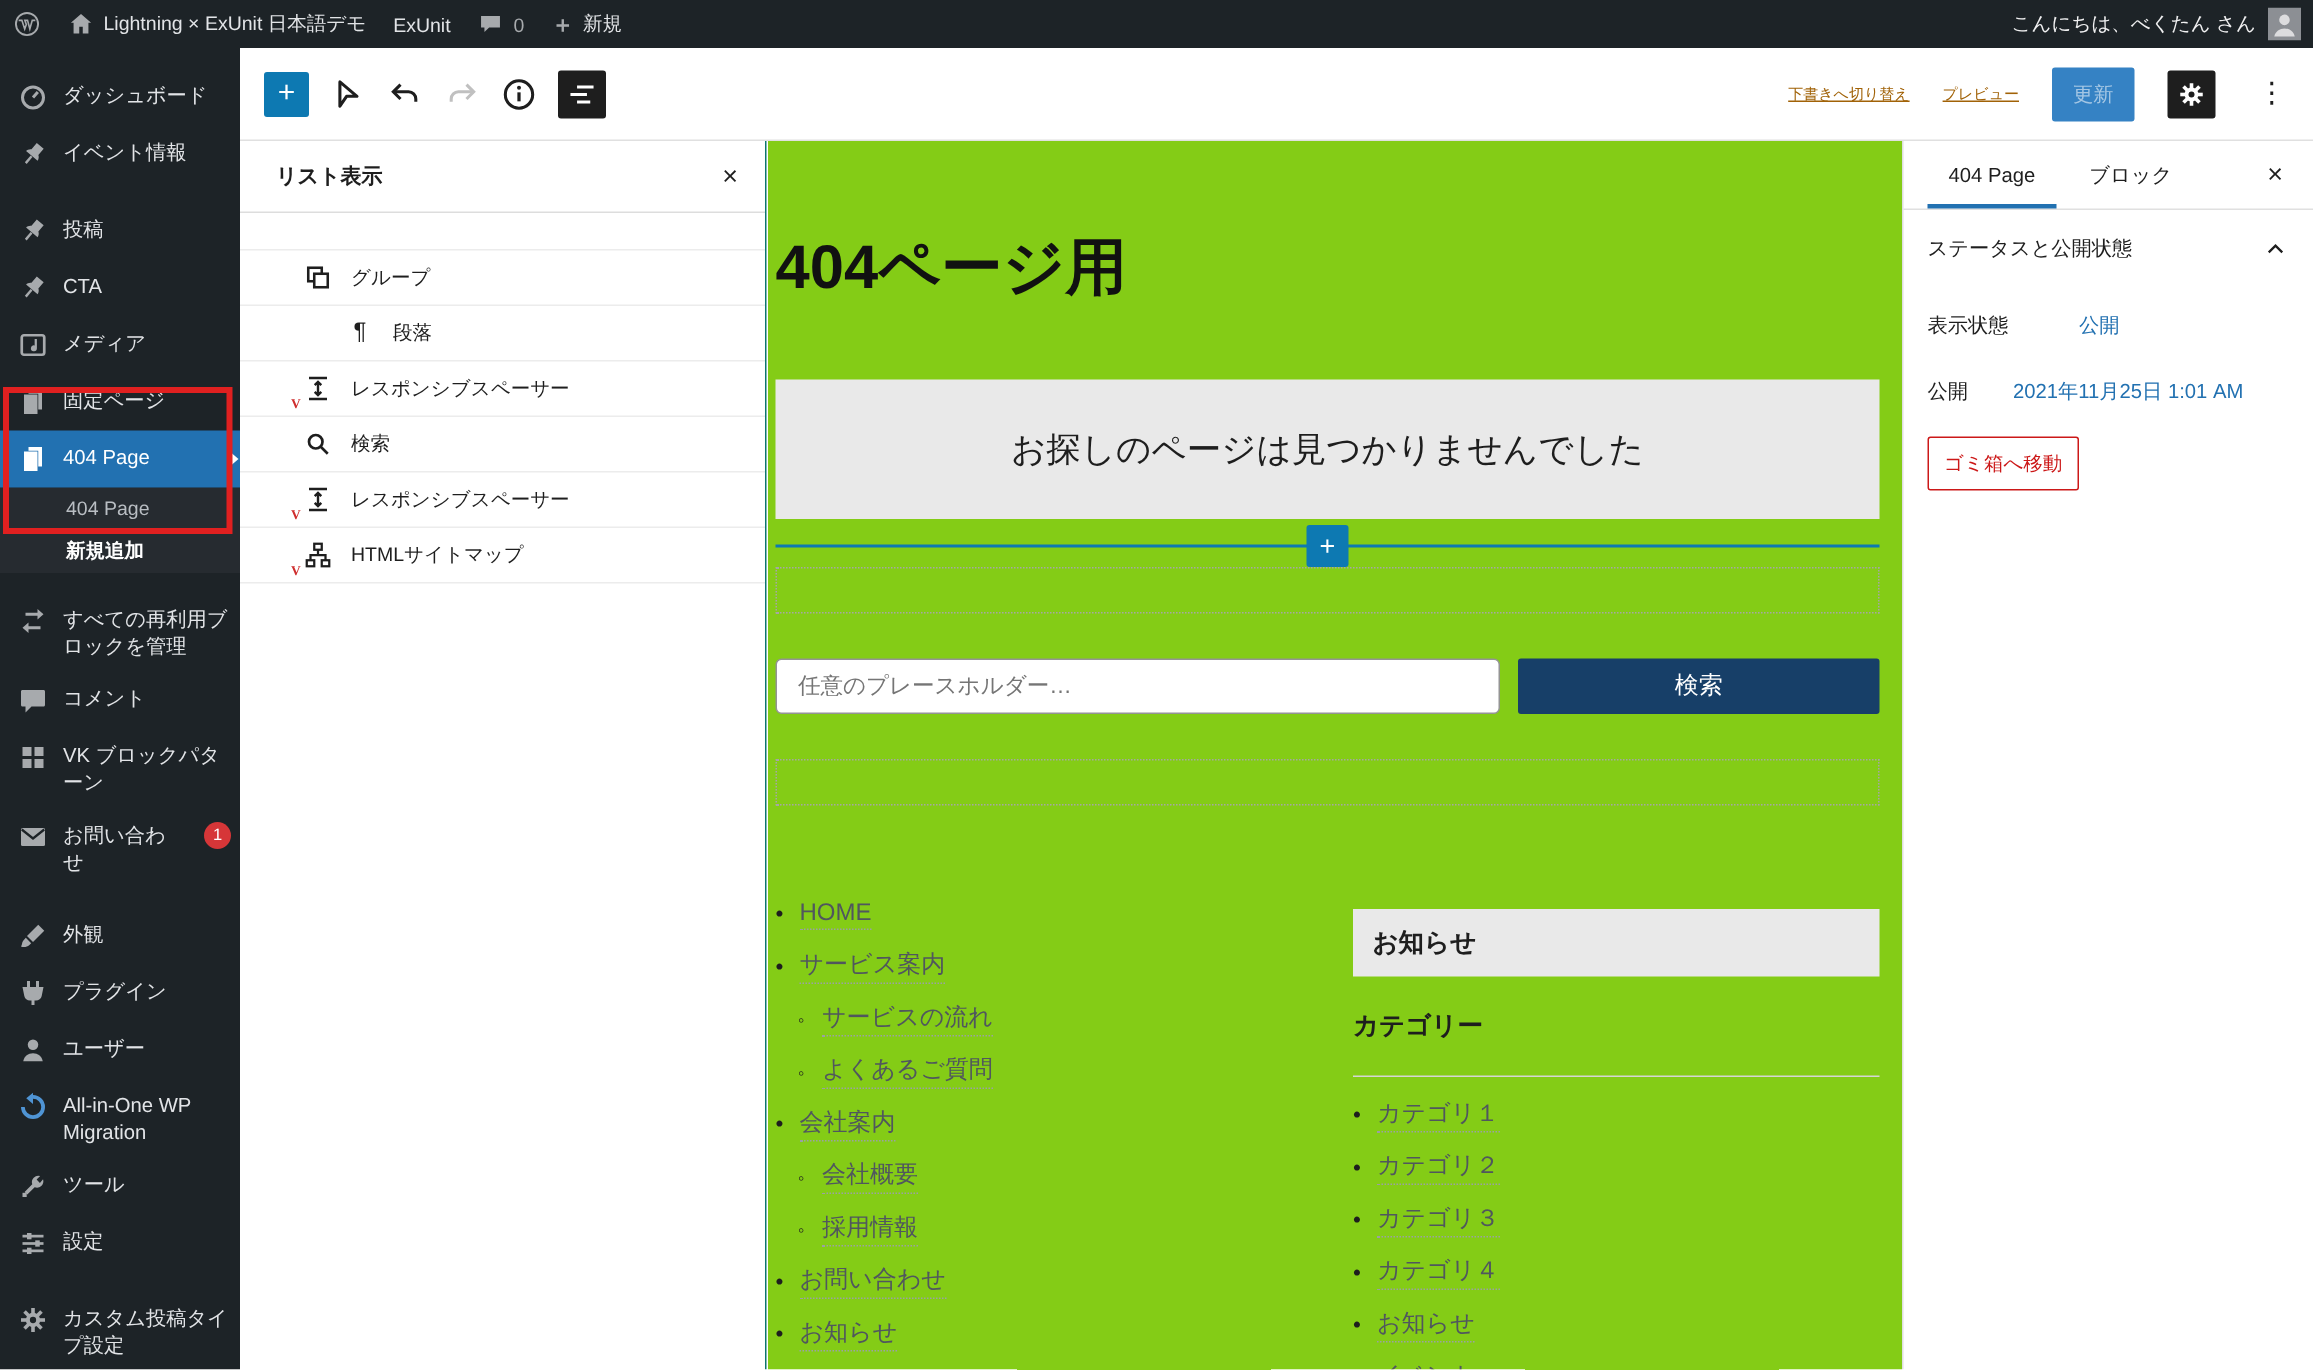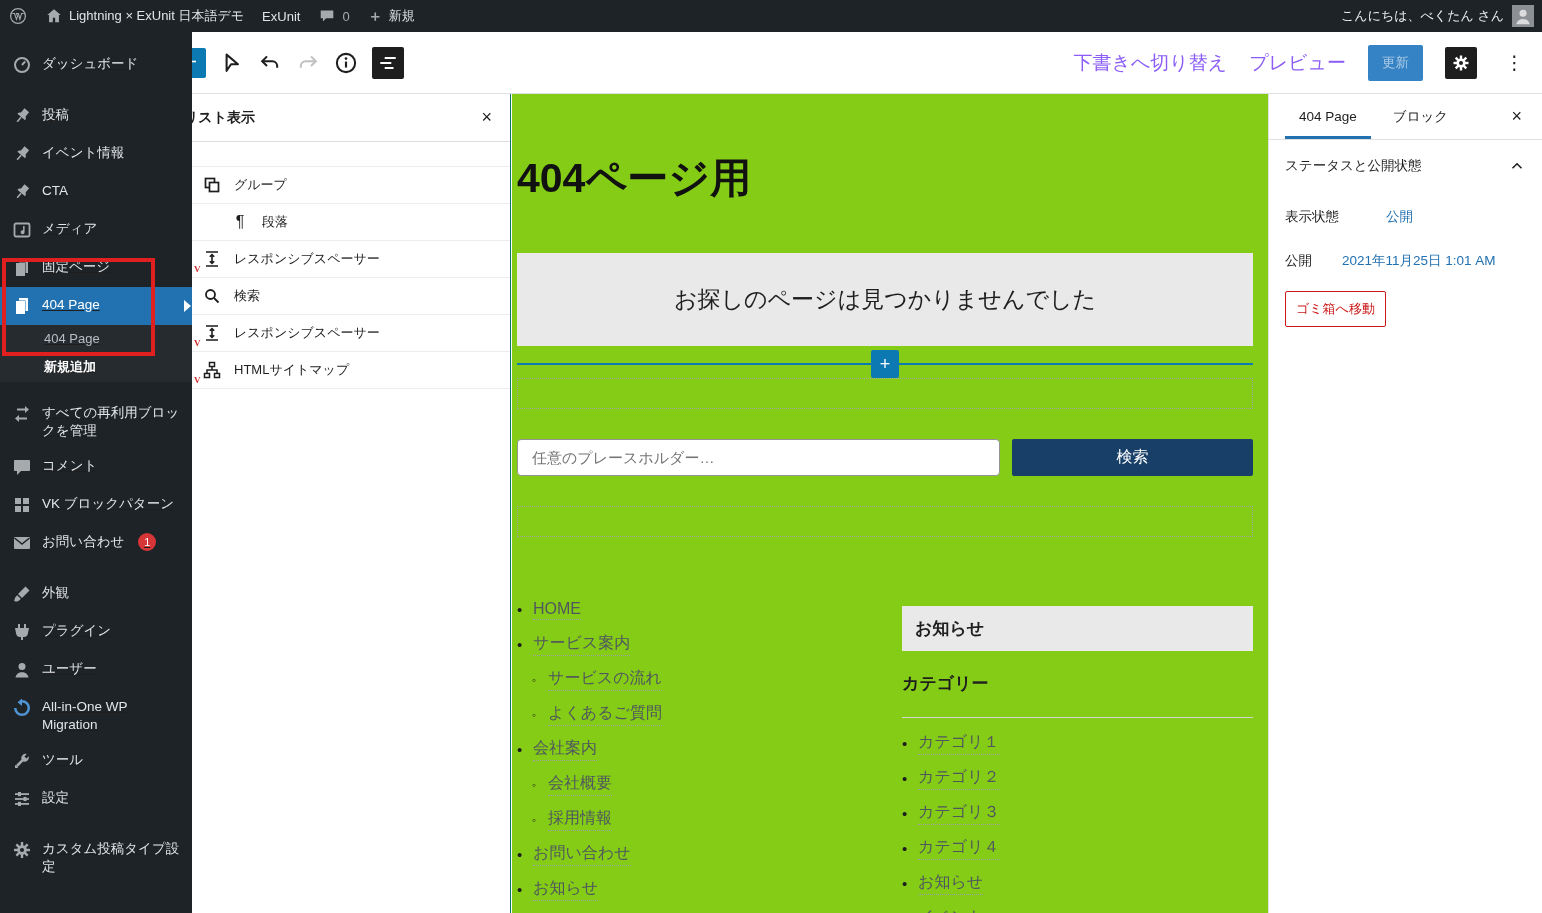--- a/index.html
+++ b/index.html
@@ -10,21 +10,21 @@
   
   .adminbar { position:absolute; top:0; left:0; right:0; height:32px; background:#1d2327; display:flex; align-items:center; font-size:13px; color:#f0f0f1; z-index:90; }
   .ab-item { display:flex; align-items:center; gap:6px; padding:0 9px; height:32px; color:#e2e4e7; cursor:pointer; }
   .ab-icon { width:18px; height:18px; color:#a7aaad; }
   .ab-count { color:#a7aaad; }
   .ab-plus { color:#a7aaad; font-size:15px; font-weight:700; }
   .ab-right { margin-left:auto; display:flex; align-items:center; gap:8px; padding-right:8px; }
   .ab-avatar { width:22px; height:22px; }
 
   
-  .sidebar { position:absolute; top:32px; left:0; width:192px; bottom:0; background:#1d2327; font-size:13.5px; overflow:hidden; z-index:40;text-decoration:underline; }
+  .sidebar { position:absolute; top:32px; left:0; width:160px; bottom:0; background:#1d2327; font-size:13.5px; overflow:hidden; z-index:40; }
   .menu { padding-top:14px; }
   .menu-item { display:flex; align-items:flex-start; gap:10px; padding:9px 6px 9px 12px; line-height:1.3; color:#e2e4e7; position:relative; cursor:pointer; }
   .menu-item .mi-icon { width:20px; height:20px; color:#a7aaad; flex:none; }
   .menu-item.sep { margin-top:13px; }
   .menu-item.active { background:#2271b1; color:#fff; }
   .menu-item.active .mi-icon { color:#fff; }
   .menu-item.active::after { content:""; position:absolute; right:1px; top:50%; transform:translateY(-50%); border:6px solid transparent; border-left:7px solid #fff; border-right:none; }
   .submenu-item { display:block; padding:6px 8px 6px 44px; background:#262b30; color:#b9bec3; font-size:13px; cursor:pointer; }
   .submenu-item.bold { color:#fff; font-weight:700; }
   .mi-badge { margin-left:4px; background:#d63638; color:#fff; border-radius:50%; min-width:18px; height:18px; line-height:18px; text-align:center; font-size:11px; flex:none; }
@@ -32,21 +32,21 @@
   .red-box { position:absolute; left:2px; top:258px; width:153px; height:98px; border:4px solid #e02020; z-index:80; pointer-events:none; }
 
   
   .edheader { position:absolute; left:160px; top:32px; right:0; height:62px; background:#fff; border-bottom:1px solid #e0e0e0; display:flex; align-items:center; padding:0 12px 0 16px; z-index:30; }
   .tools { display:flex; align-items:center; gap:14px; }
   .inserter-btn { width:30px; height:30px; background:#0d79b2; color:#fff; border-radius:2px; display:flex; align-items:center; justify-content:center; font-size:20px; cursor:pointer; }
   .tool { width:24px; height:24px; color:#1e1e1e; cursor:pointer; }
   .tool.disabled { color:#c0c0c0; }
   .listview-btn { width:32px; height:32px; background:#1e1e1e; color:#fff; border-radius:2px; padding:5px; cursor:pointer; }
   .ed-right { margin-left:auto; display:flex; align-items:center; gap:22px; }
-  .link-btn { color:#8b5cf6; font-size:19px; cursor:pointer; }
+  .link-btn { color:#a16207; font-size:10px; cursor:pointer;text-decoration:underline; }
   .update-btn { background:#3582c4; color:rgba(255,255,255,.55); font-size:13.5px; padding:9px 14px; border-radius:2px; border:none; cursor:pointer; }
   .gear-btn { width:32px; height:32px; background:#1e1e1e; color:#fff; border-radius:2px; padding:6px; cursor:pointer; }
   .kebab { font-size:19px; color:#1e1e1e; padding:0 6px; cursor:pointer; }
 
   
   .lvpanel { position:absolute; left:160px; top:94px; width:351px; bottom:0; background:#fff; border-right:1px solid #0f766e; z-index:20; }
   .lv-header { height:48px; display:flex; align-items:center; padding:0 18px 0 24px; border-bottom:1px solid #ddd; }
   .lv-title { font-weight:700; font-size:14px; }
   .lv-close { margin-left:auto; font-size:18px; color:#1e1e1e; cursor:pointer; }
   .lv-rows { margin-top:24px; border-top:1px solid #ececec; }
@@ -150,41 +150,41 @@
   <nav class="menu" id="admin-menu">
       <div class="menu-item">
         <span class="mi-icon icon">
           <svg viewBox="0 0 20 20">
             <circle cx="10" cy="10" r="7" fill="none" stroke="currentColor" stroke-width="2"></circle>
             <path d="M10 10l3.2-3.6" stroke="currentColor" stroke-width="2" fill="none"></path>
           </svg>
         </span>
         <span>ダッシュボード</span>
       </div>
-      <div class="menu-item sep">
+      <div class="menu-item">
         <span class="mi-icon icon">
           <svg viewBox="0 0 20 20">
             <g transform="rotate(40 10 10)" fill="currentColor">
               <path d="M7 2.5h6V8c1.2.7 2 2 2 3.2H5C5 10 5.8 8.7 7 8V2.5z"></path>
               <rect x="9.2" y="11.5" width="1.6" height="6"></rect>
             </g>
           </svg>
         </span>
-        <span>投稿</span>
-      </div>
-      <div class="menu-item">
+        <span>イベント情報</span>
+      </div>
+      <div class="menu-item sep">
         <span class="mi-icon icon">
           <svg viewBox="0 0 20 20">
             <g transform="rotate(40 10 10)" fill="currentColor">
               <path d="M7 2.5h6V8c1.2.7 2 2 2 3.2H5C5 10 5.8 8.7 7 8V2.5z"></path>
               <rect x="9.2" y="11.5" width="1.6" height="6"></rect>
             </g>
           </svg>
         </span>
-        <span>イベント情報</span>
+        <span>投稿</span>
       </div>
       <div class="menu-item">
         <span class="mi-icon icon">
           <svg viewBox="0 0 20 20">
             <g transform="rotate(40 10 10)" fill="currentColor">
               <path d="M7 2.5h6V8c1.2.7 2 2 2 3.2H5C5 10 5.8 8.7 7 8V2.5z"></path>
               <rect x="9.2" y="11.5" width="1.6" height="6"></rect>
             </g>
           </svg>
         </span>

